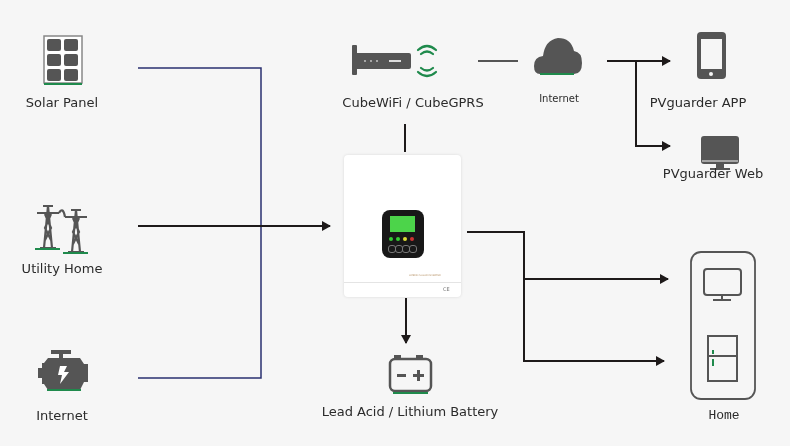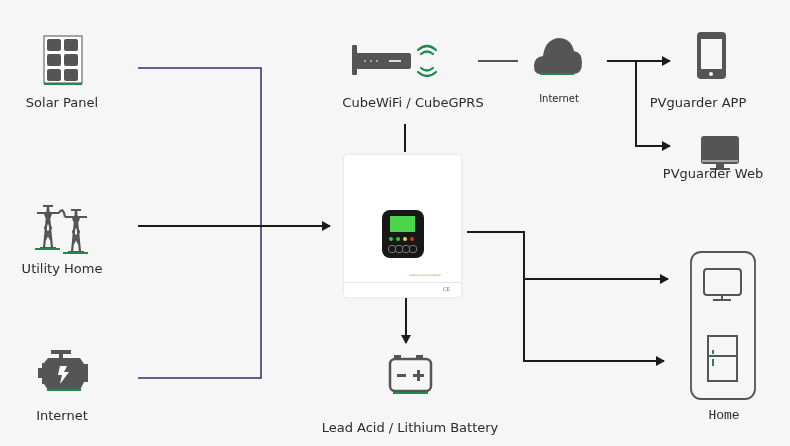--- a/index.html
+++ b/index.html
@@ -122,21 +122,21 @@
 
 <svg width="790" height="446">
   <rect x="394" y="355" width="7" height="3" fill="#555"></rect>
     <rect x="416" y="355" width="7" height="3" fill="#555"></rect>
   <rect x="390" y="359" width="41" height="32" rx="5" fill="none" stroke="#555" stroke-width="2.5"></rect>
   <rect x="397" y="374" width="9" height="3" fill="#555"></rect>
   <rect x="413" y="374" width="11" height="3" fill="#555"></rect>
     <rect x="417" y="370" width="3" height="11" fill="#555"></rect>
   <line x1="393" y1="393" x2="428" y2="393" stroke="#1f8a4c" stroke-width="2"></line>
 </svg>
-<div class="label" style="left:410px; top:420px;">Lead Acid / Lithium Battery</div>
+<div class="label" style="left:410px; top:404px;">Lead Acid / Lithium Battery</div>
 
 <svg width="790" height="446">
   <rect x="691" y="252" width="64" height="147" rx="10" fill="none" stroke="#555" stroke-width="1.8"></rect>
   <g>
     <rect x="704" y="269" width="37" height="26" rx="3" fill="none" stroke="#555" stroke-width="2"></rect>
     <line x1="722" y1="296" x2="722" y2="300" stroke="#555" stroke-width="2"></line>
     <line x1="713" y1="300" x2="731" y2="300" stroke="#555" stroke-width="2"></line>
   </g>
   <g>
     <rect x="708" y="336" width="29" height="45" fill="none" stroke="#555" stroke-width="2"></rect>

